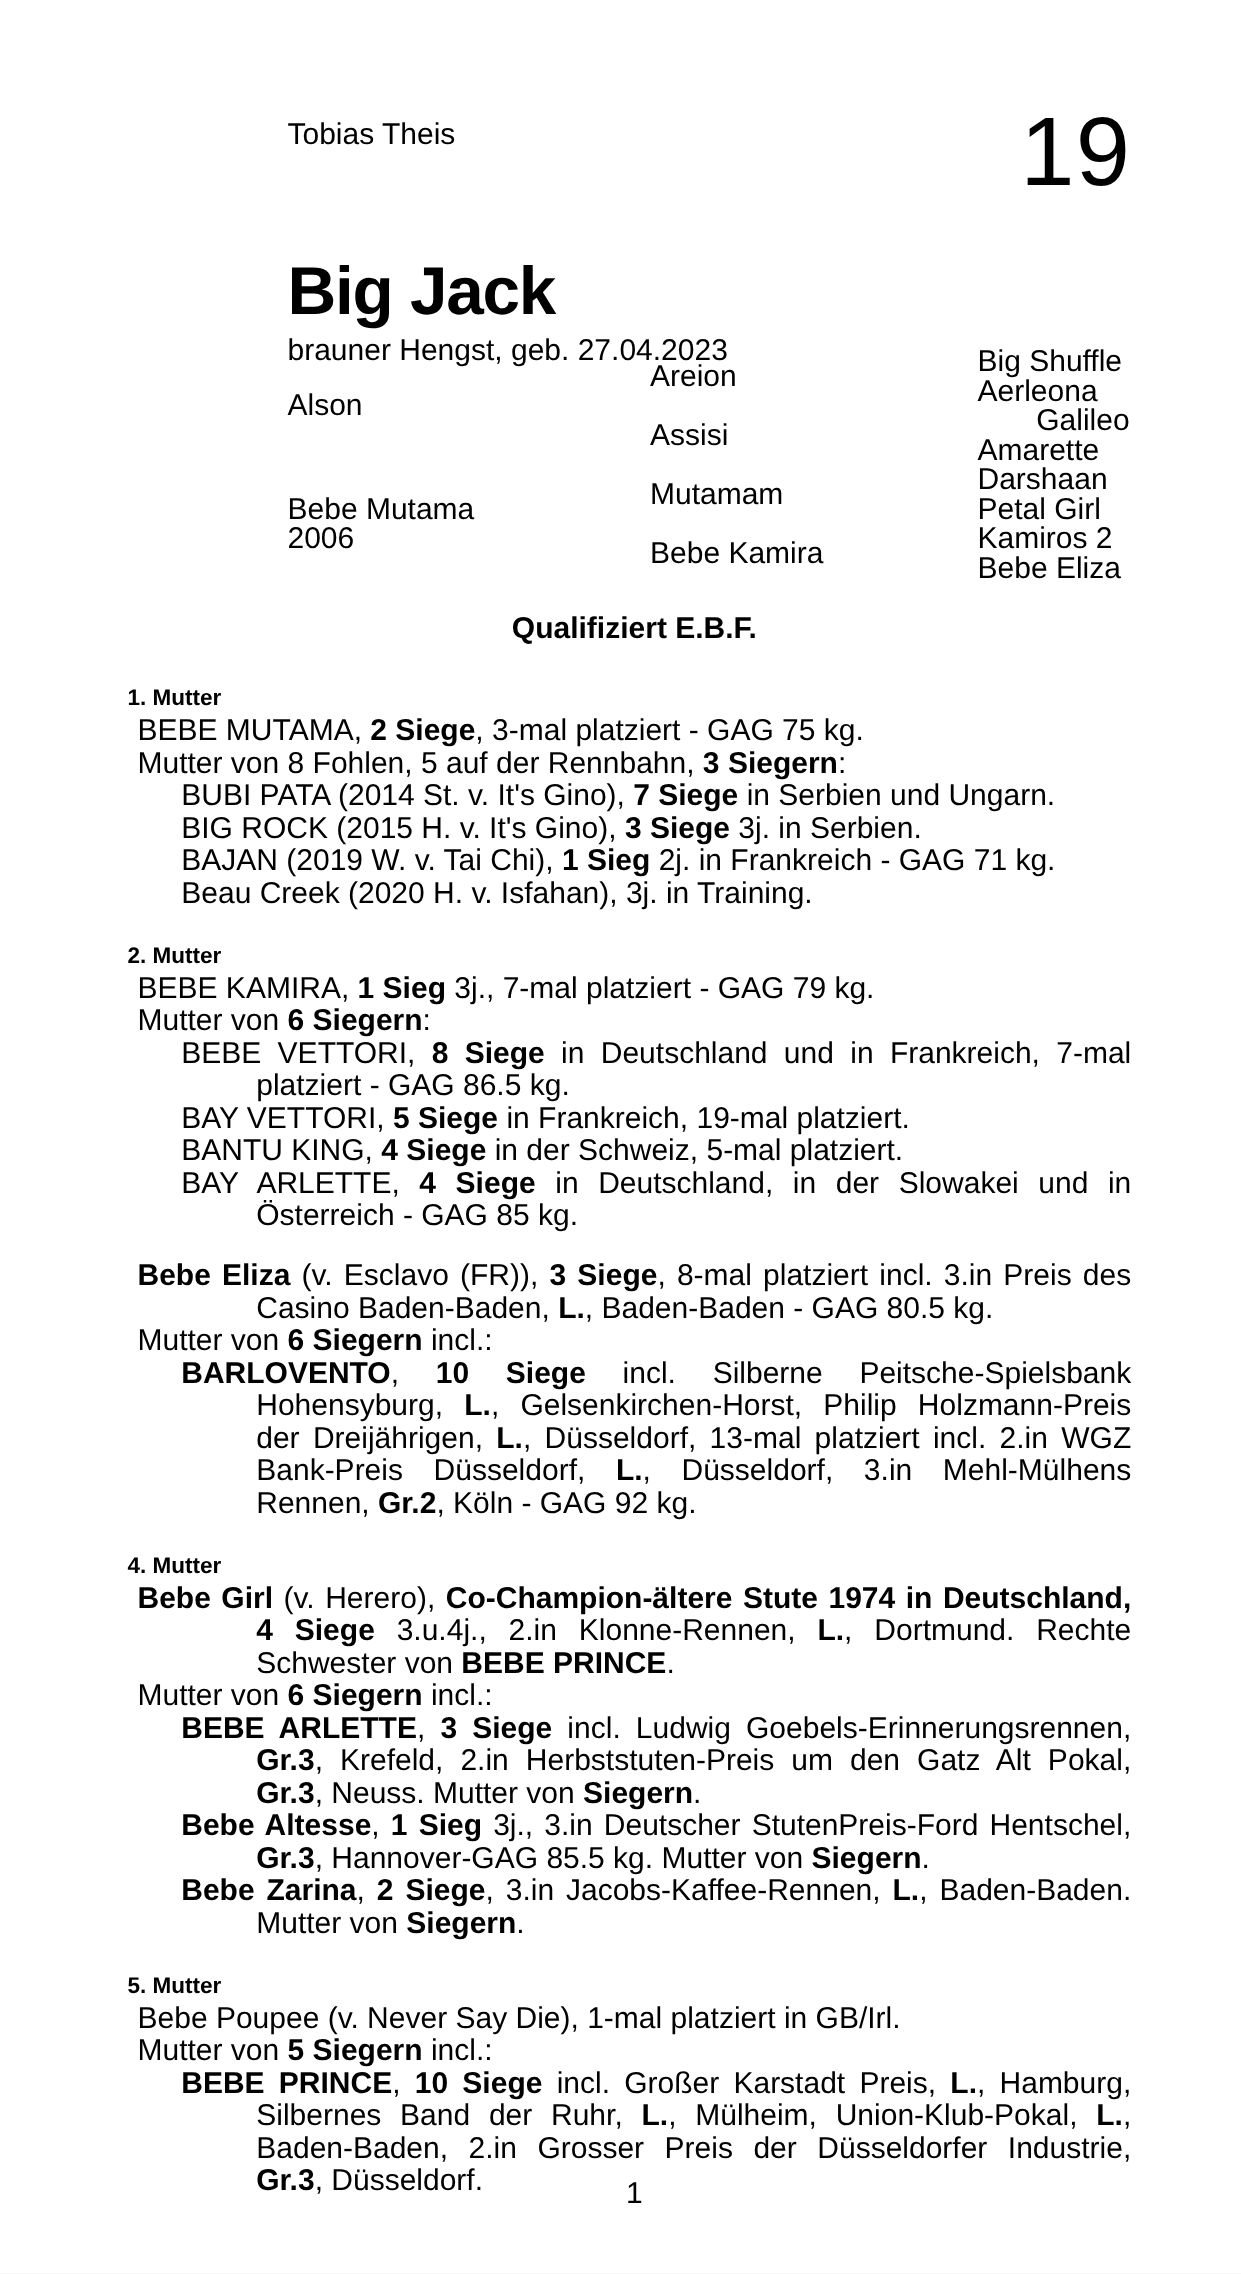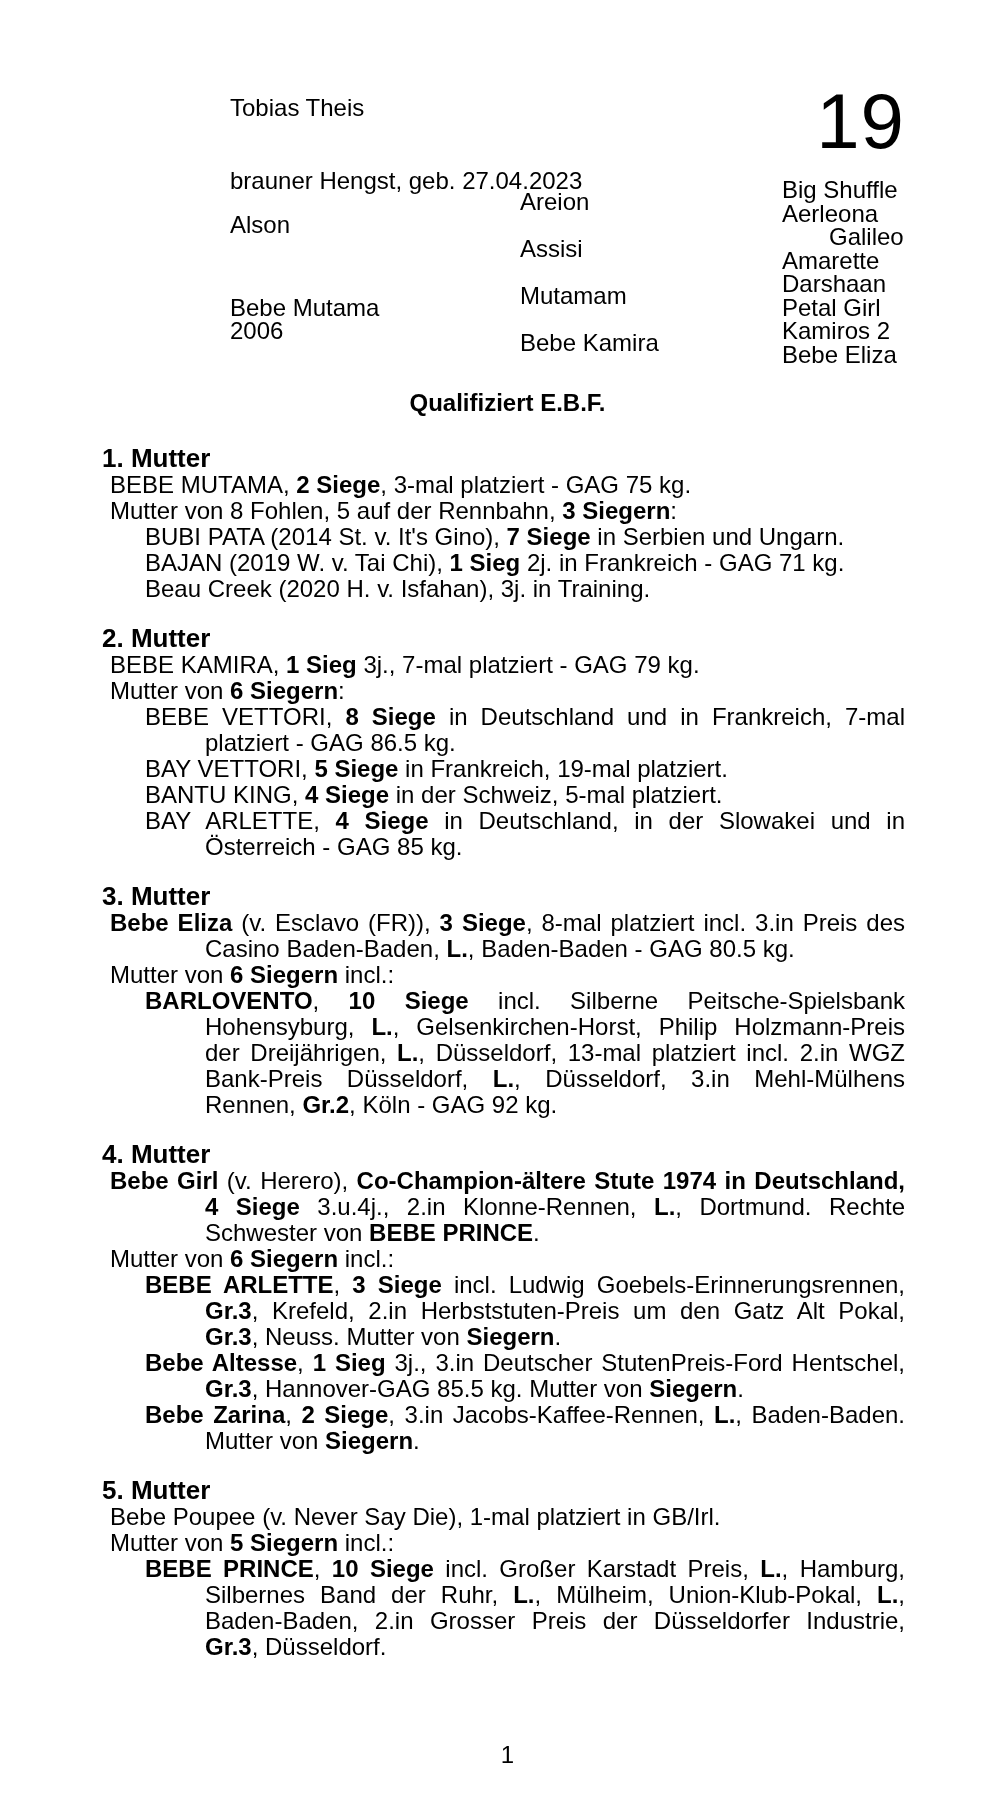--- a/index.html
+++ b/index.html
@@ -33,39 +33,40 @@
   .ped1-sire { grid-column:1; grid-row:1/5; align-self:center; }
   .ped1-dam  { grid-column:1; grid-row:5/9; align-self:center; }
   .ped2 { grid-column:2; align-self:center; }
   .ped3 { grid-column:3; }
   
   .qualification { font-weight:bold; text-align:center; margin-top:24px; font-size:24px; }
   
   .sections { margin-top:28px; }
   .mutter-section { margin-top:22px; }
   .mutter-section:first-child { margin-top:0; }
-  .section-heading { font-size:26px; font-weight:bold; line-height:28px; margin:0 0 0 -8px; }
+  .section-heading { font-size:18px; font-weight:bold; line-height:28px; margin:0 0 0 -8px; }
   .mutter-section p { margin:0; }
   .p-dam     { padding-left:95px; text-indent:-95px; text-align:justify; }
   .p-info    { text-align:left; }
   .p-progeny { padding-left:95px; text-indent:-60px; text-align:justify; }
   b { font-weight:bold; }
   
   .footer { position:absolute; top:1742px; left:110px; width:795px; text-align:center; font-size:24px; }
 </style>
 </head>
 <body>
 
 <div class="page">
 
   <div class="header-row">
     <div class="consignor">Tobias Theis</div>
     <div class="catalog-number">19</div>
   </div>
 
+  <div class="horse-name">Big Jack</div>
   <div class="horse-details">brauner Hengst, geb. 27.04.2023</div>
 
   <div class="pedigree">
     <div class="ped1-sire">
       <div>Alson</div>
     </div>
     <div class="ped1-dam">
       <div>Bebe Mutama</div>
       <div>2006</div>
     </div>
@@ -85,34 +86,34 @@
     </div>
 
   <div class="qualification">Qualifiziert E.B.F.</div>
 
   <div class="sections" id="sections">
       <section class="mutter-section">
         <h2 class="section-heading">1. Mutter</h2>
         <p class="p-dam"><span>BEBE MUTAMA, </span><b>2 Siege</b><span>, 3-mal platziert - GAG 75 kg.</span></p>
         <p class="p-info"><span>Mutter von 8 Fohlen, 5 auf der Rennbahn, </span><b>3 Siegern</b><span>:</span></p>
         <p class="p-progeny"><span>BUBI PATA (2014 St. v. It's Gino), </span><b>7 Siege</b><span> in Serbien und Ungarn.</span></p>
+        <p class="p-progeny"><span>BIG ROCK (2015 H. v. It's Gino), </span><b>3 Siege</b><span> 3j. in Serbien.</span></p>
         <p class="p-progeny"><span>BAJAN (2019 W. v. Tai Chi), </span><b>1 Sieg</b><span> 2j. in Frankreich - GAG 71 kg.</span></p>
         <p class="p-progeny"><span>Beau Creek (2020 H. v. Isfahan), 3j. in Training.</span></p>
       </section>
       <section class="mutter-section">
         <h2 class="section-heading">2. Mutter</h2>
         <p class="p-dam"><span>BEBE KAMIRA, </span><b>1 Sieg</b><span> 3j., 7-mal platziert - GAG 79 kg.</span></p>
         <p class="p-info"><span>Mutter von </span><b>6 Siegern</b><span>:</span></p>
         <p class="p-progeny"><span>BEBE VETTORI, </span><b>8 Siege</b><span> in Deutschland und in Frankreich, 7-mal platziert - GAG 86.5 kg.</span></p>
         <p class="p-progeny"><span>BAY VETTORI, </span><b>5 Siege</b><span> in Frankreich, 19-mal platziert.</span></p>
         <p class="p-progeny"><span>BANTU KING, </span><b>4 Siege</b><span> in der Schweiz, 5-mal platziert.</span></p>
         <p class="p-progeny"><span>BAY ARLETTE, </span><b>4 Siege</b><span> in Deutschland, in der Slowakei und in Österreich - GAG 85 kg.</span></p>
       </section>
       <section class="mutter-section">
-        <h2 class="section-heading">3. Mutter</h2>
         <p class="p-dam"><b>Bebe Eliza</b><span> (v. Esclavo (FR)), </span><b>3 Siege</b><span>, 8-mal platziert incl. 3.in Preis des Casino Baden-Baden, </span><b>L.</b><span>, Baden-Baden - GAG 80.5 kg.</span></p>
         <p class="p-info"><span>Mutter von </span><b>6 Siegern</b><span> incl.:</span></p>
         <p class="p-progeny"><b>BARLOVENTO</b><span>, </span><b>10 Siege</b><span> incl. Silberne Peitsche-Spielsbank Hohensyburg, </span><b>L.</b><span>, Gelsenkirchen-Horst, Philip Holzmann-Preis der Dreijährigen, </span><b>L.</b><span>, Düsseldorf, 13-mal platziert incl. 2.in WGZ Bank-Preis Düsseldorf, </span><b>L.</b><span>, Düsseldorf, 3.in Mehl-Mülhens Rennen, </span><b>Gr.2</b><span>, Köln - GAG 92 kg.</span></p>
       </section>
       <section class="mutter-section">
         <h2 class="section-heading">4. Mutter</h2>
         <p class="p-dam"><b>Bebe Girl</b><span> (v. Herero), </span><b>Co-Champion-ältere Stute 1974 in Deutschland, 4 Siege</b><span> 3.u.4j., 2.in Klonne-Rennen, </span><b>L.</b><span>, Dortmund. Rechte Schwester von </span><b>BEBE PRINCE</b><span>.</span></p>
         <p class="p-info"><span>Mutter von </span><b>6 Siegern</b><span> incl.:</span></p>
         <p class="p-progeny"><b>BEBE ARLETTE</b><span>, </span><b>3 Siege</b><span> incl. Ludwig Goebels-Erinnerungsrennen, </span><b>Gr.3</b><span>, Krefeld, 2.in Herbststuten-Preis um den Gatz Alt Pokal, </span><b>Gr.3</b><span>, Neuss. Mutter von </span><b>Siegern</b><span>.</span></p>
         <p class="p-progeny"><b>Bebe Altesse</b><span>, </span><b>1 Sieg</b><span> 3j., 3.in Deutscher StutenPreis-Ford Hentschel, </span><b>Gr.3</b><span>, Hannover-GAG 85.5 kg. Mutter von </span><b>Siegern</b><span>.</span></p>

